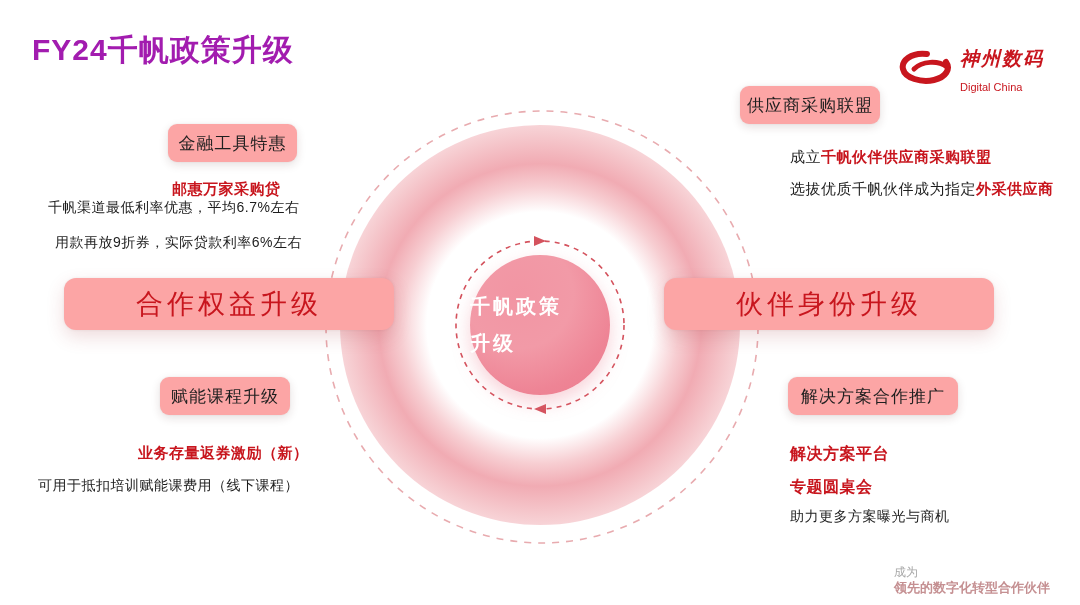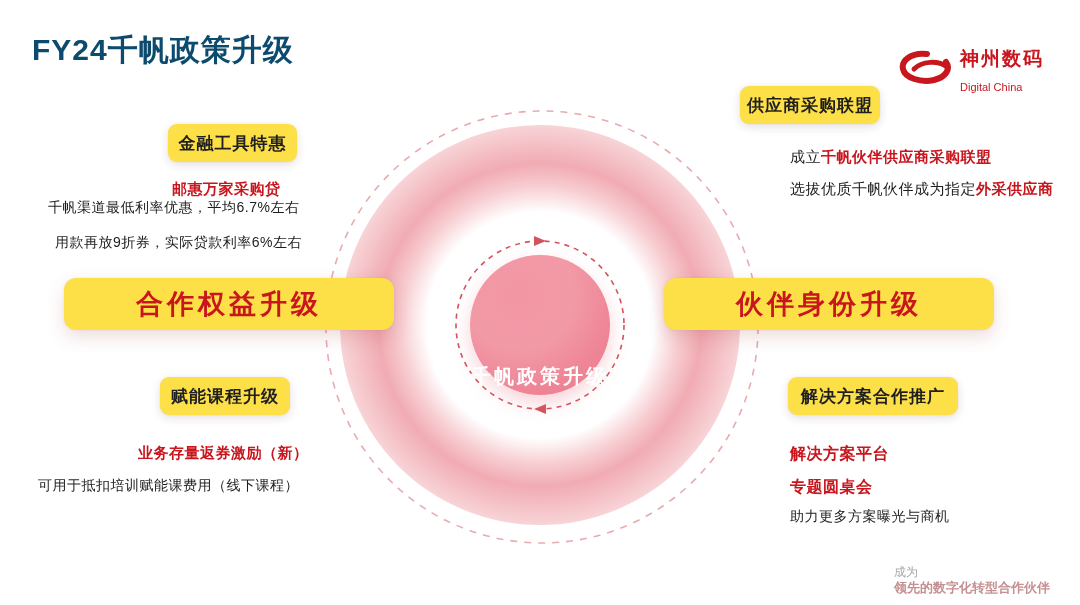--- a/index.html
+++ b/index.html
@@ -1,43 +1,43 @@
 <!DOCTYPE html>
 <html><head>
 <meta charset="utf-8">
 <style>
   * { box-sizing: border-box; margin: 0; padding: 0; }
   html, body { background: #ffffff; }
   body { font-family: "Liberation Sans", "DejaVu Sans", sans-serif; }
   .slide { position: relative; width: 1080px; height: 605px; background: #ffffff; overflow: hidden; }
 
-  .title { position: absolute; left: 32px; top: 30px; font-size: 30px; font-weight: bold; color: #0c4a6e; letter-spacing: 1px; }
+  .title { position: absolute; left: 32px; top: 30px; font-size: 30px; font-weight: bold; color: #a21caf; letter-spacing: 1px; }
 
   .logo { position: absolute; right: 36px; top: 46px; display: flex; align-items: center; gap: 7px; }
-  .logo-text .cn { font-size: 19px; font-weight: bold; color: #c8161e; letter-spacing: 2px; }
+  .logo-text .cn { font-size: 19px; font-weight: bold; color: #c8161e; letter-spacing: 2px; font-style: italic; }
   .logo-text .en { font-size: 11px; color: #c8161e; margin-top: 9px; }
 
   
   .orbit-outer { position: absolute; left: 322px; top: 107px; }
   .ring { position: absolute; left: 340px; top: 125px; width: 400px; height: 400px; border-radius: 50%;
           background: radial-gradient(circle,
             rgba(255,255,255,0) 0%, rgba(255,255,255,0) 40%,
             #f7ced2 49%, #f1abb3 57%, #f6ccd0 68%, #fdeef0 80%, rgba(255,255,255,0) 91%); }
   .arrows { position: absolute; left: 450px; top: 235px; }
   .core { position: absolute; left: 470px; top: 255px; width: 140px; height: 140px; border-radius: 50%;
           background: radial-gradient(circle at 35% 28%, #f8bac3 0%, #f295a3 0%, #f29aa7 40%, #ee8495 72%, #ec7b8d 100%);
-          display: flex; flex-direction: row; align-items: flex-end; justify-content: center;
+          display: flex; flex-direction: column; align-items: flex-start; justify-content: center;
           color: #ffffff; font-weight: bold; font-size: 20px; letter-spacing: 3px; line-height: 37px;
           box-shadow: 0 8px 18px rgba(235,130,145,0.35); }
 
   
-  .card { position: absolute; background: #fde047; border-radius: 9px;
+  .card { position: absolute; background: #fca5a5; border-radius: 9px;
           box-shadow: 0 3px 10px rgba(70,25,30,0.14), 0 0 2px rgba(70,25,30,0.07);
           display: flex; align-items: center; justify-content: center;
-          font-weight: bold; color: #1f1f1f; font-size: 17px; letter-spacing: 1px; }
+          font-weight: normal; color: #1f1f1f; font-size: 17px; letter-spacing: 1px; }
   .card-big { font-size: 27px; color: #c8161e; letter-spacing: 4px; border-radius: 12px;
           box-shadow: 0 7px 18px rgba(160,45,55,0.17), 0 0 3px rgba(70,25,30,0.07); }
 
   
   .txt { position: absolute; font-size: 14px; color: #1d1d1d; letter-spacing: 0.5px; }
   .txt-red { position: absolute; font-size: 15px; color: #c8161e; font-weight: bold; letter-spacing: 0.5px; }
   .mixline { position: absolute; font-size: 15px; color: #1d1d1d; letter-spacing: 0.5px; text-align: right; }
   .mixline .hl { color: #c8161e; font-weight: bold; }
 
   .footer { position: absolute; right: 30px; bottom: 10px; text-align: left; line-height: 15px; }

